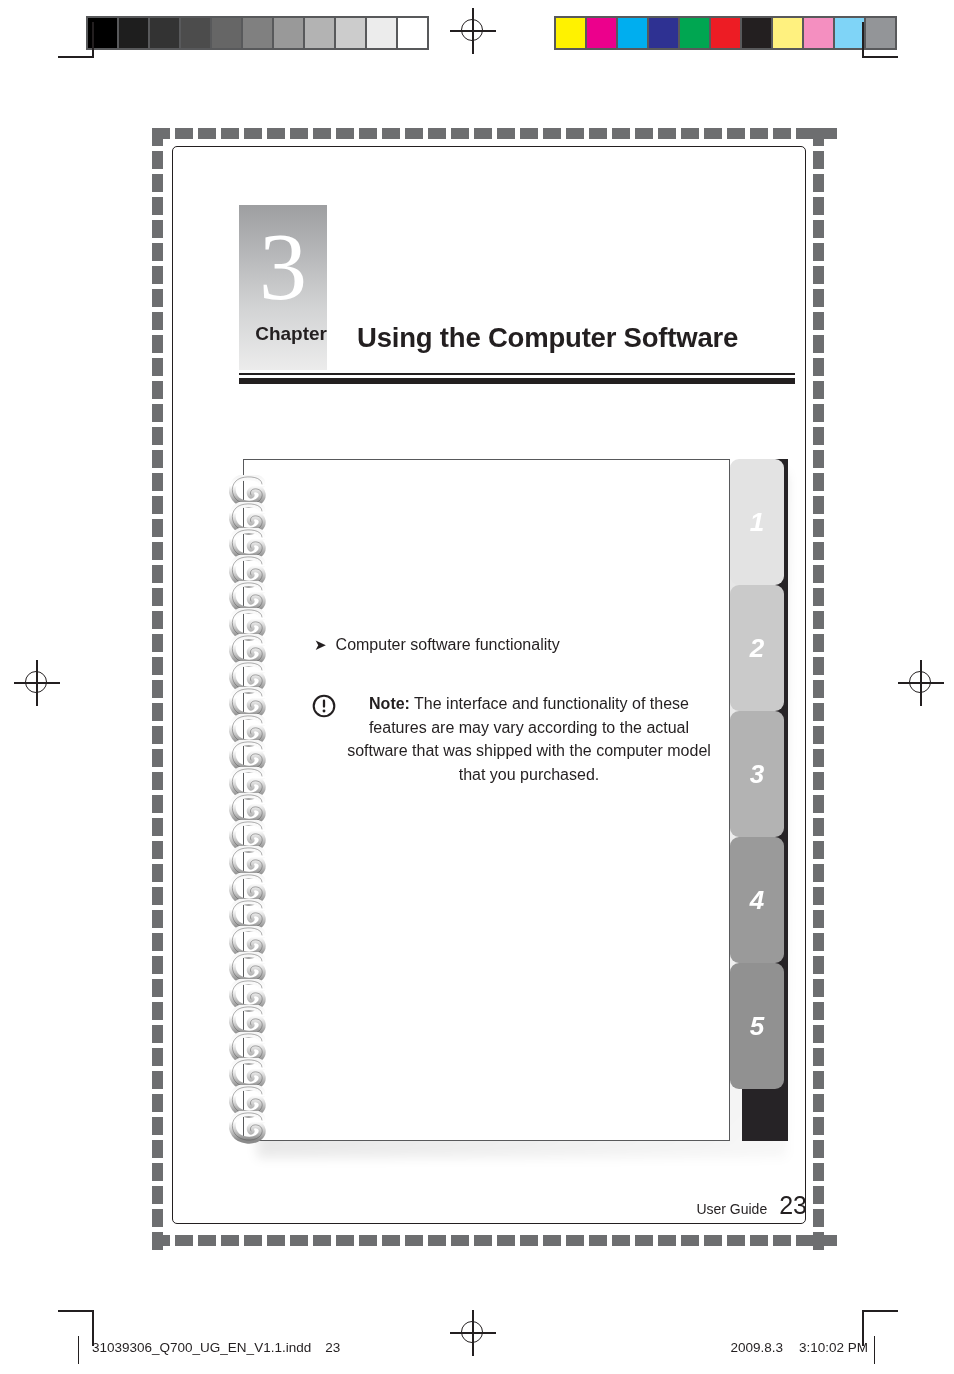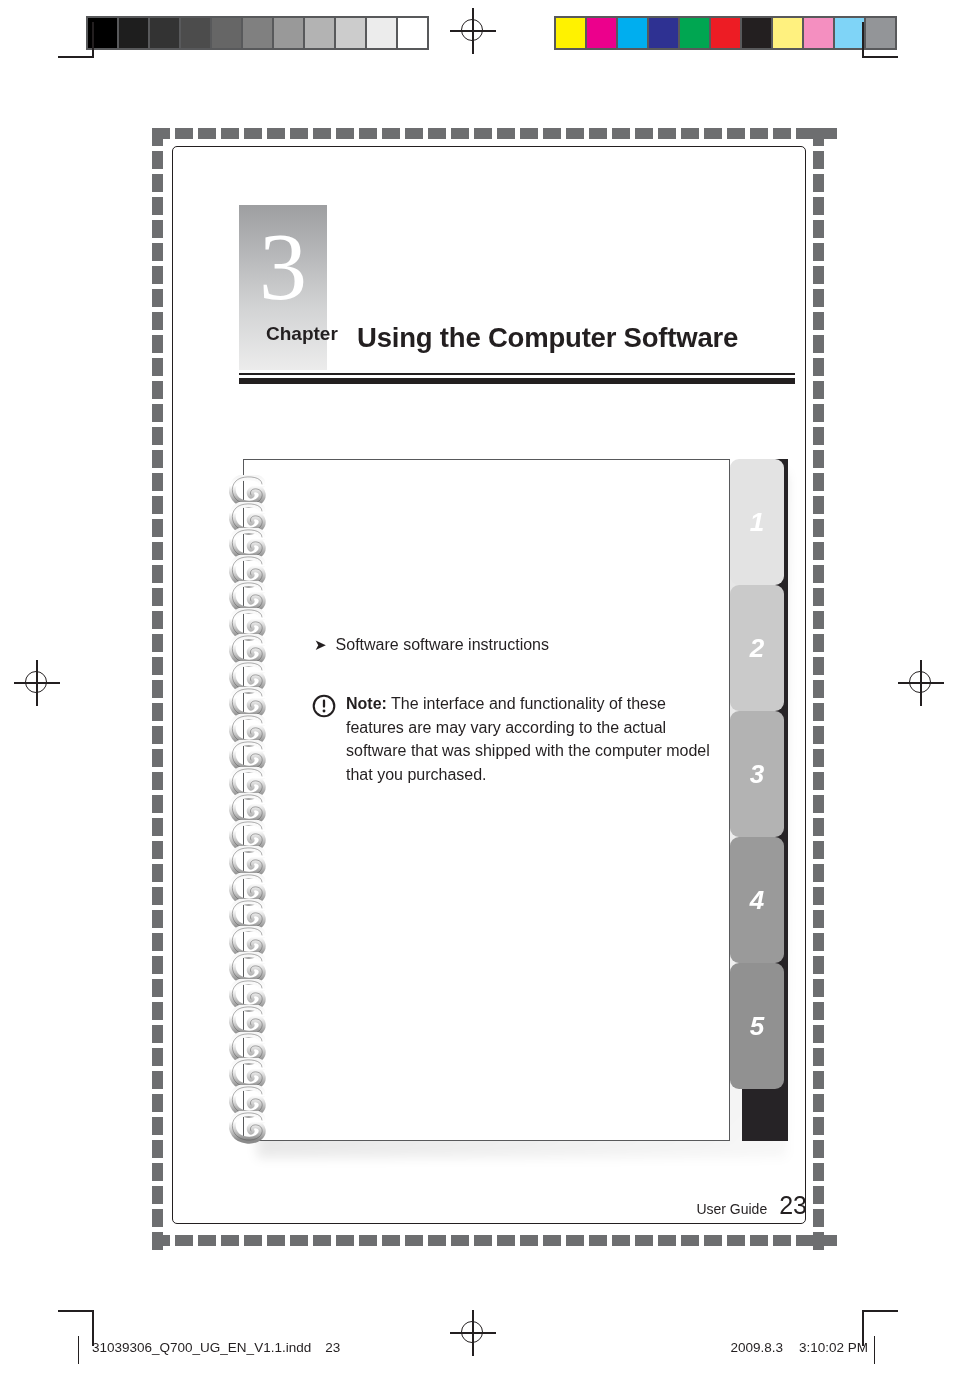--- a/index.html
+++ b/index.html
@@ -146,26 +146,25 @@
     text-align: center;
     font-family: "Liberation Serif", serif;
     font-size: 96px;
     line-height: 112px;
     color: #ffffff;
   }
   #chapter-word {
     position: absolute;
     left: 0; top: 118px;
     width: 88px;
-    text-align: left;
+    text-align: right;
     font-family: "Liberation Sans", sans-serif;
     font-weight: bold;
     font-size: 19px;
     color: #231f20;
-    margin-left: 27px;
   }
   #chapter-title {
     position: absolute;
     left: 118px; top: 117px;
     font-family: "Liberation Sans", sans-serif;
     font-weight: bold;
     font-size: 27.5px;
     letter-spacing: -0.2px;
     color: #231f20;
     white-space: nowrap;
@@ -261,20 +260,21 @@
   }
   #note-icon {
     flex: 0 0 auto;
     margin-top: 2px;
   }
   #note-text {
     font-family: "Liberation Sans", sans-serif;
     font-size: 16px;
     line-height: 23.5px;
     color: #231f20;
+    text-align: center;
   }
   #note-text b { font-weight: bold; }
 
   
   #side-tabs {
     position: absolute;
     left: 487px; top: 0;
     width: 58px; height: 682px;
   }
   #tab-spine {
@@ -617,21 +617,21 @@
 
     <div id="content-panel">
       <div id="panel-shadow"></div>
 
       <div id="panel-body">
 
 
         <div id="topic-list">
           <div class="topic-item">
             <span class="topic-arrow">➤</span>
-            <span>Software software instructions</span>
+            <span>Computer software functionality</span>
           </div>
         </div>
 
         <div id="note-block">
           <span id="note-icon">
             <svg width="24" height="24" viewBox="0 0 24 24" aria-hidden="true">
               <circle cx="12" cy="12" r="10.3" fill="none" stroke="#231f20" stroke-width="2.1"></circle>
               <rect x="10.85" y="5.6" width="2.3" height="8.1" rx="1.1" fill="#231f20"></rect>
               <circle cx="12" cy="17" r="1.45" fill="#231f20"></circle>
             </svg>

